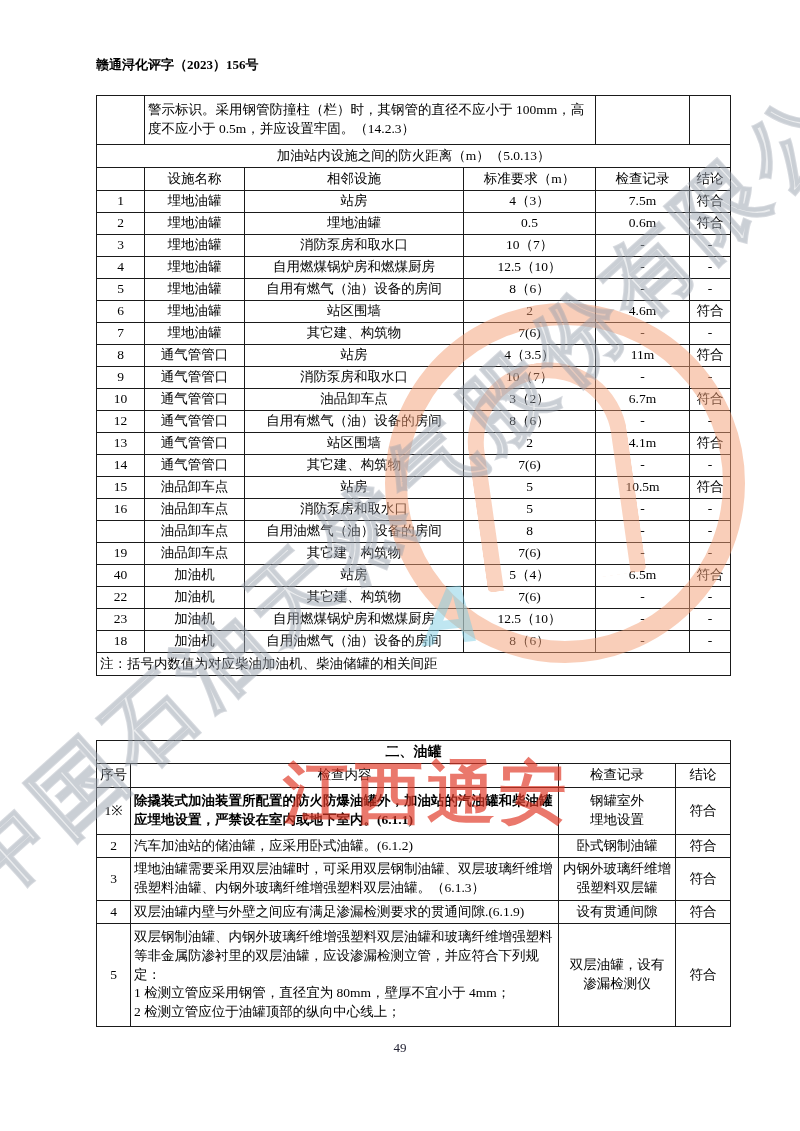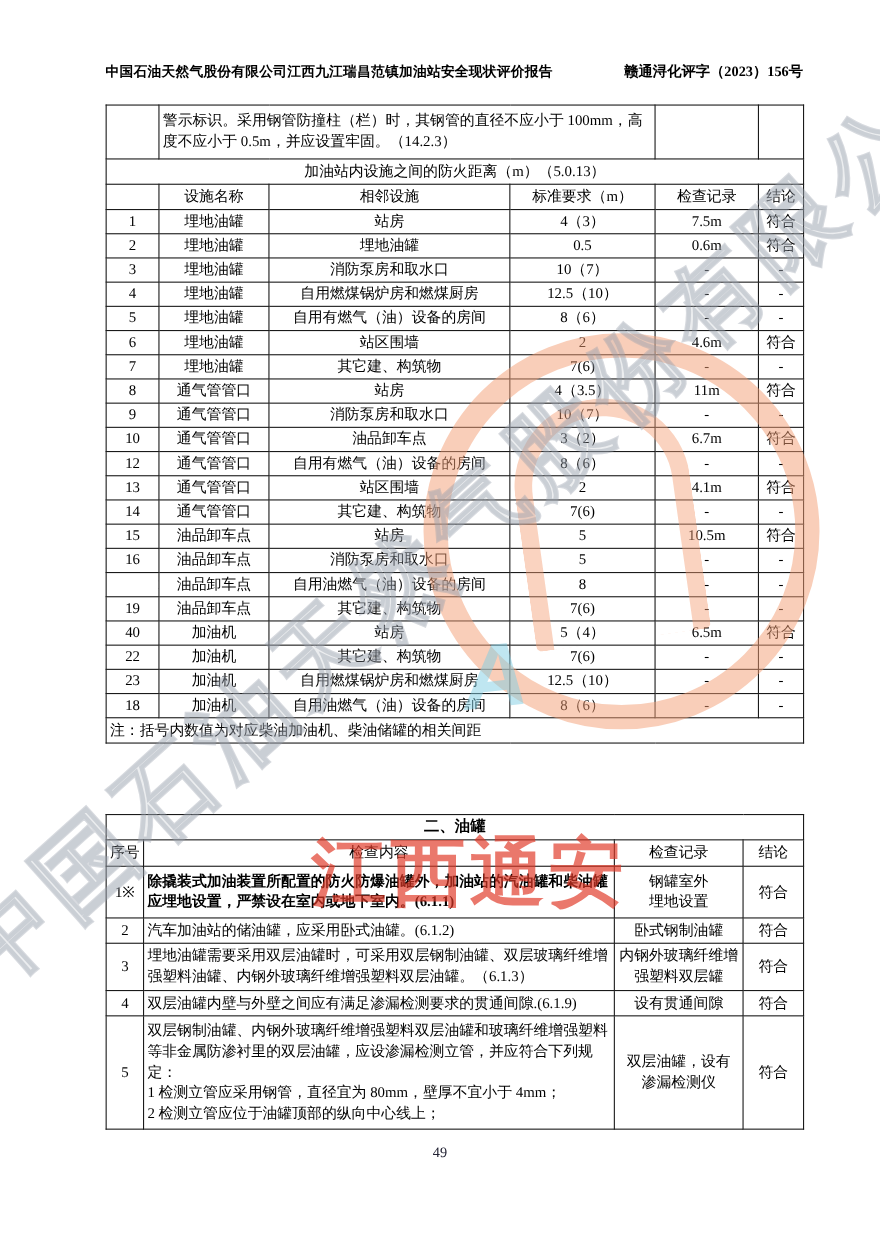--- a/index.html
+++ b/index.html
@@ -36,21 +36,20 @@
            font-size:88px;font-weight:bold;letter-spacing:8px;white-space:nowrap;
            color:rgba(165,171,183,0.22);-webkit-text-stroke:2px rgba(150,157,170,0.38);
            font-family:"Liberation Sans",sans-serif;}
 </style>
 </head>
 <body>
 
 <div class="page">
 
   <div class="doc-header">
-    <span class="left">中国石油天然气股份有限公司江西九江瑞昌范镇加油站安全现状评价报告</span>
     <span class="right">赣通浔化评字（2023）156号</span>
   </div>
 
   <table id="t1">
     <colgroup>
       <col style="width:48px">
         <col style="width:100px">
         <col style="width:219px">
       <col style="width:132px">
         <col style="width:94px">

